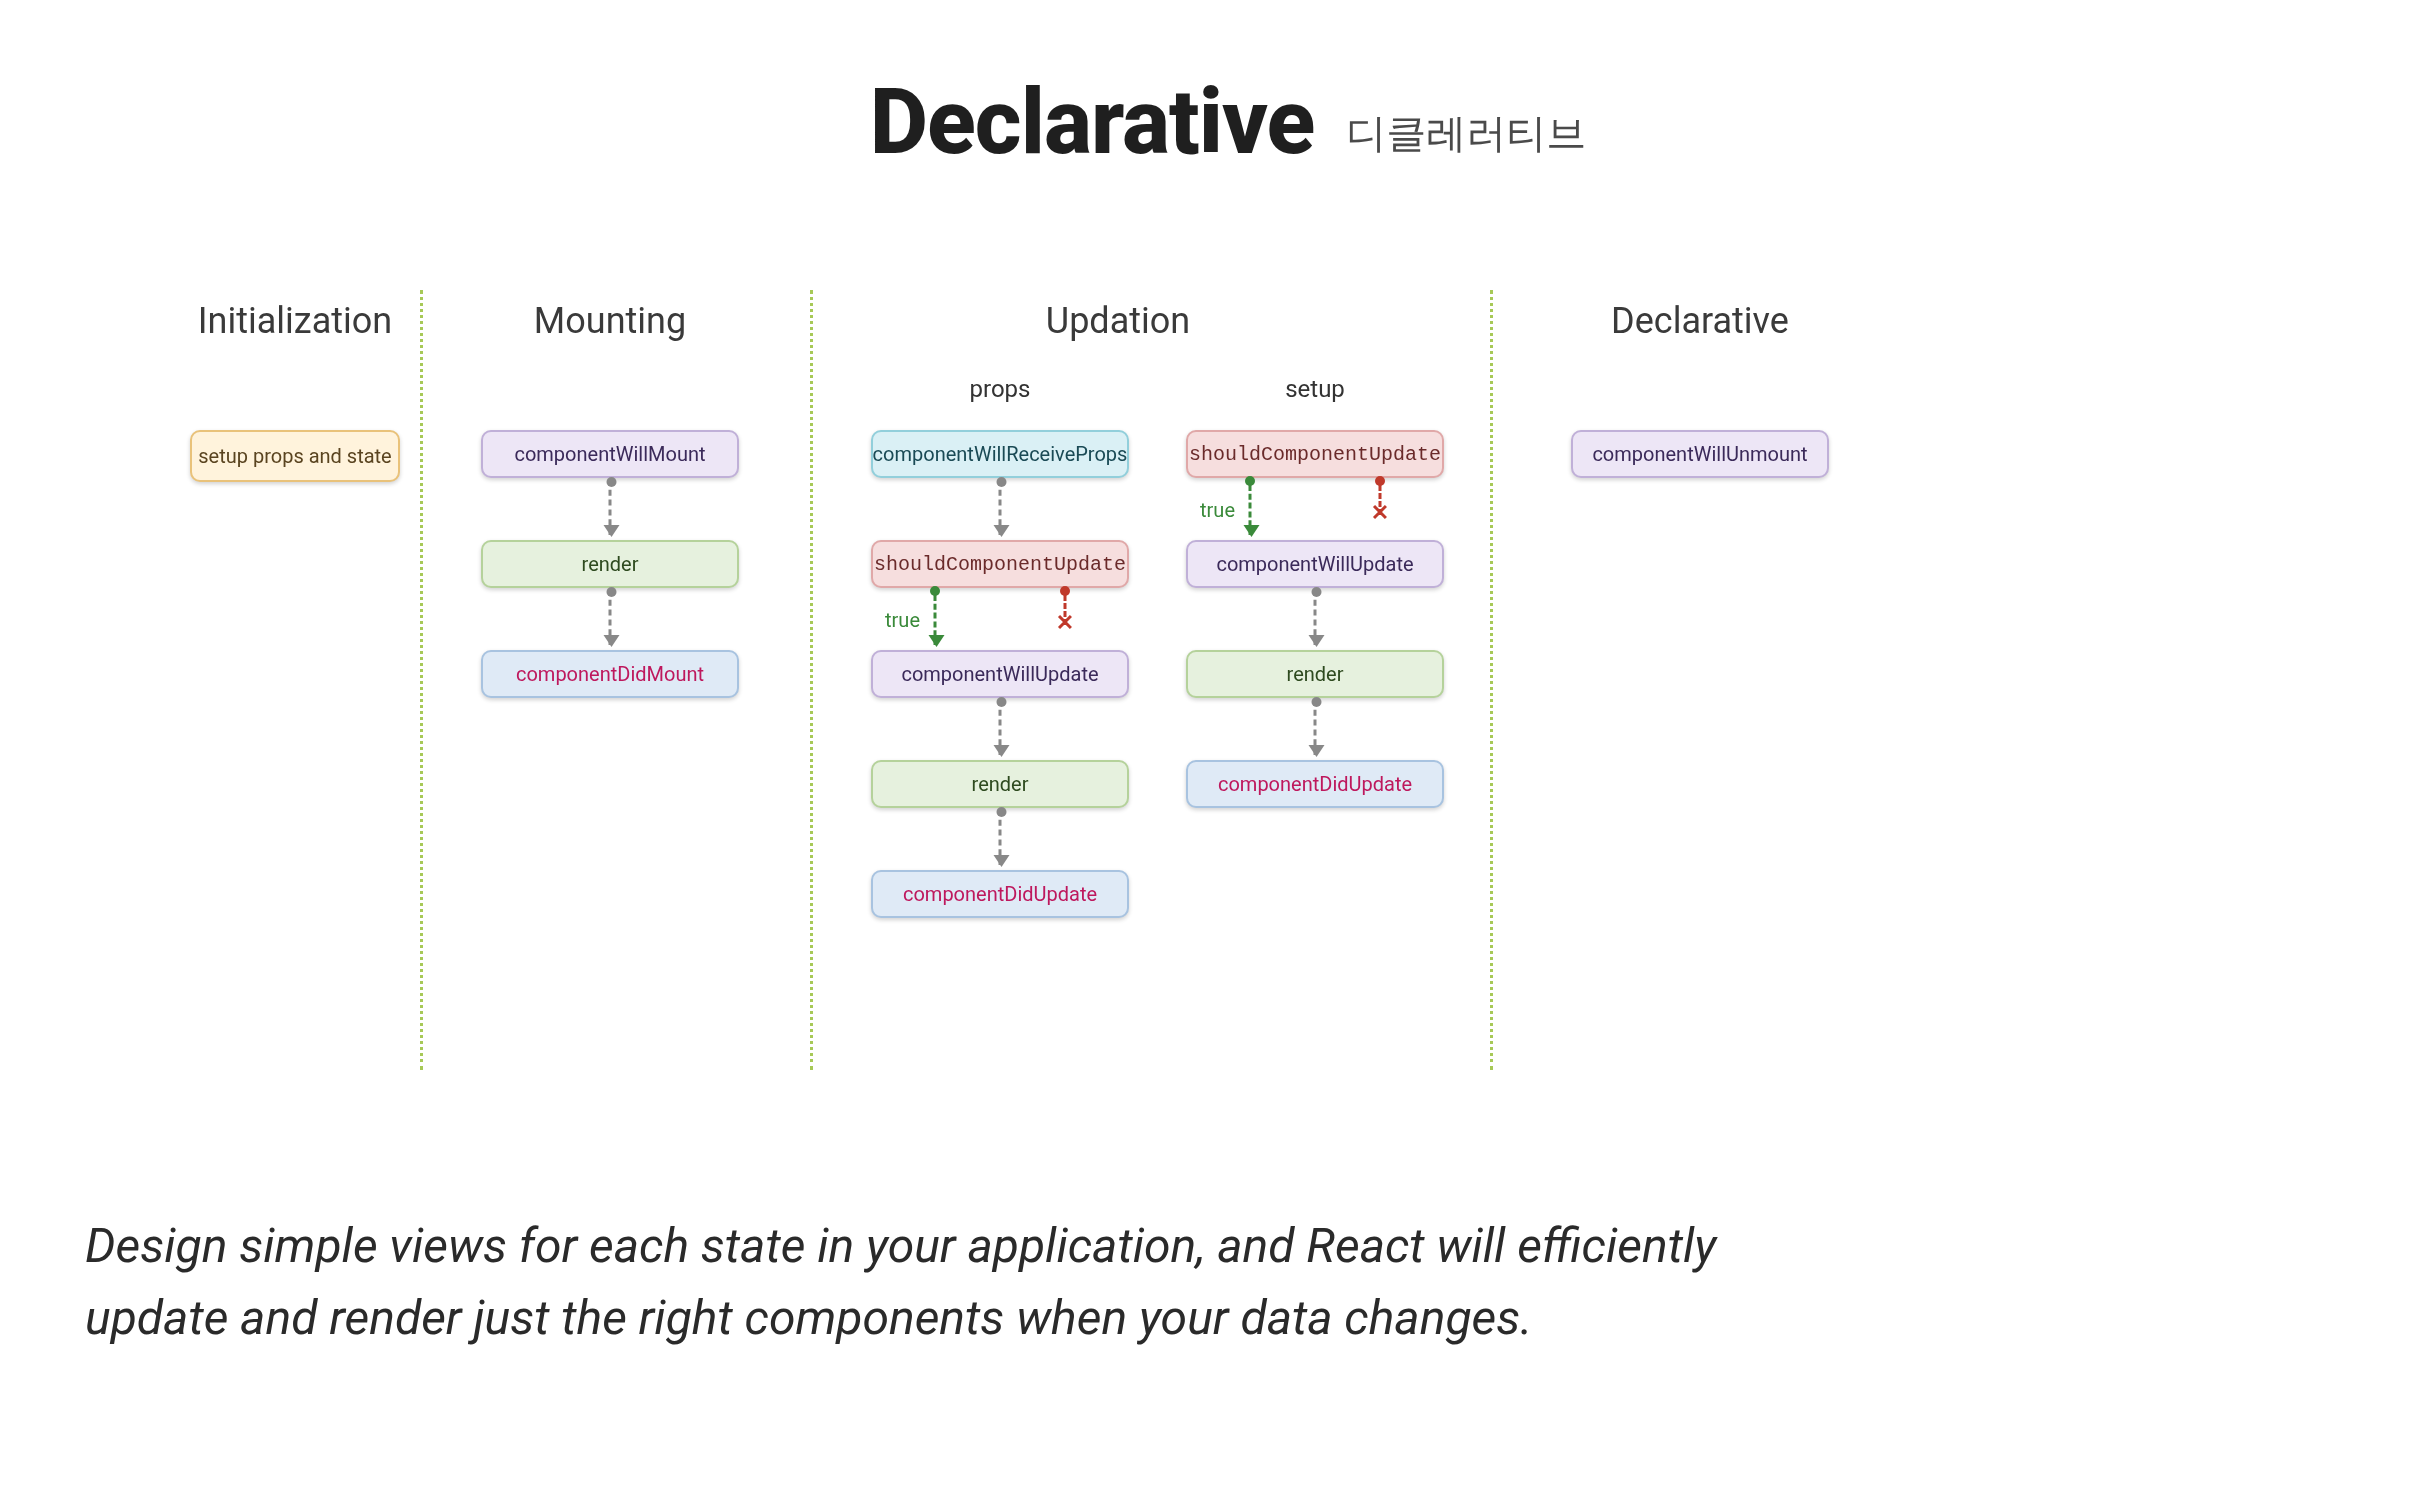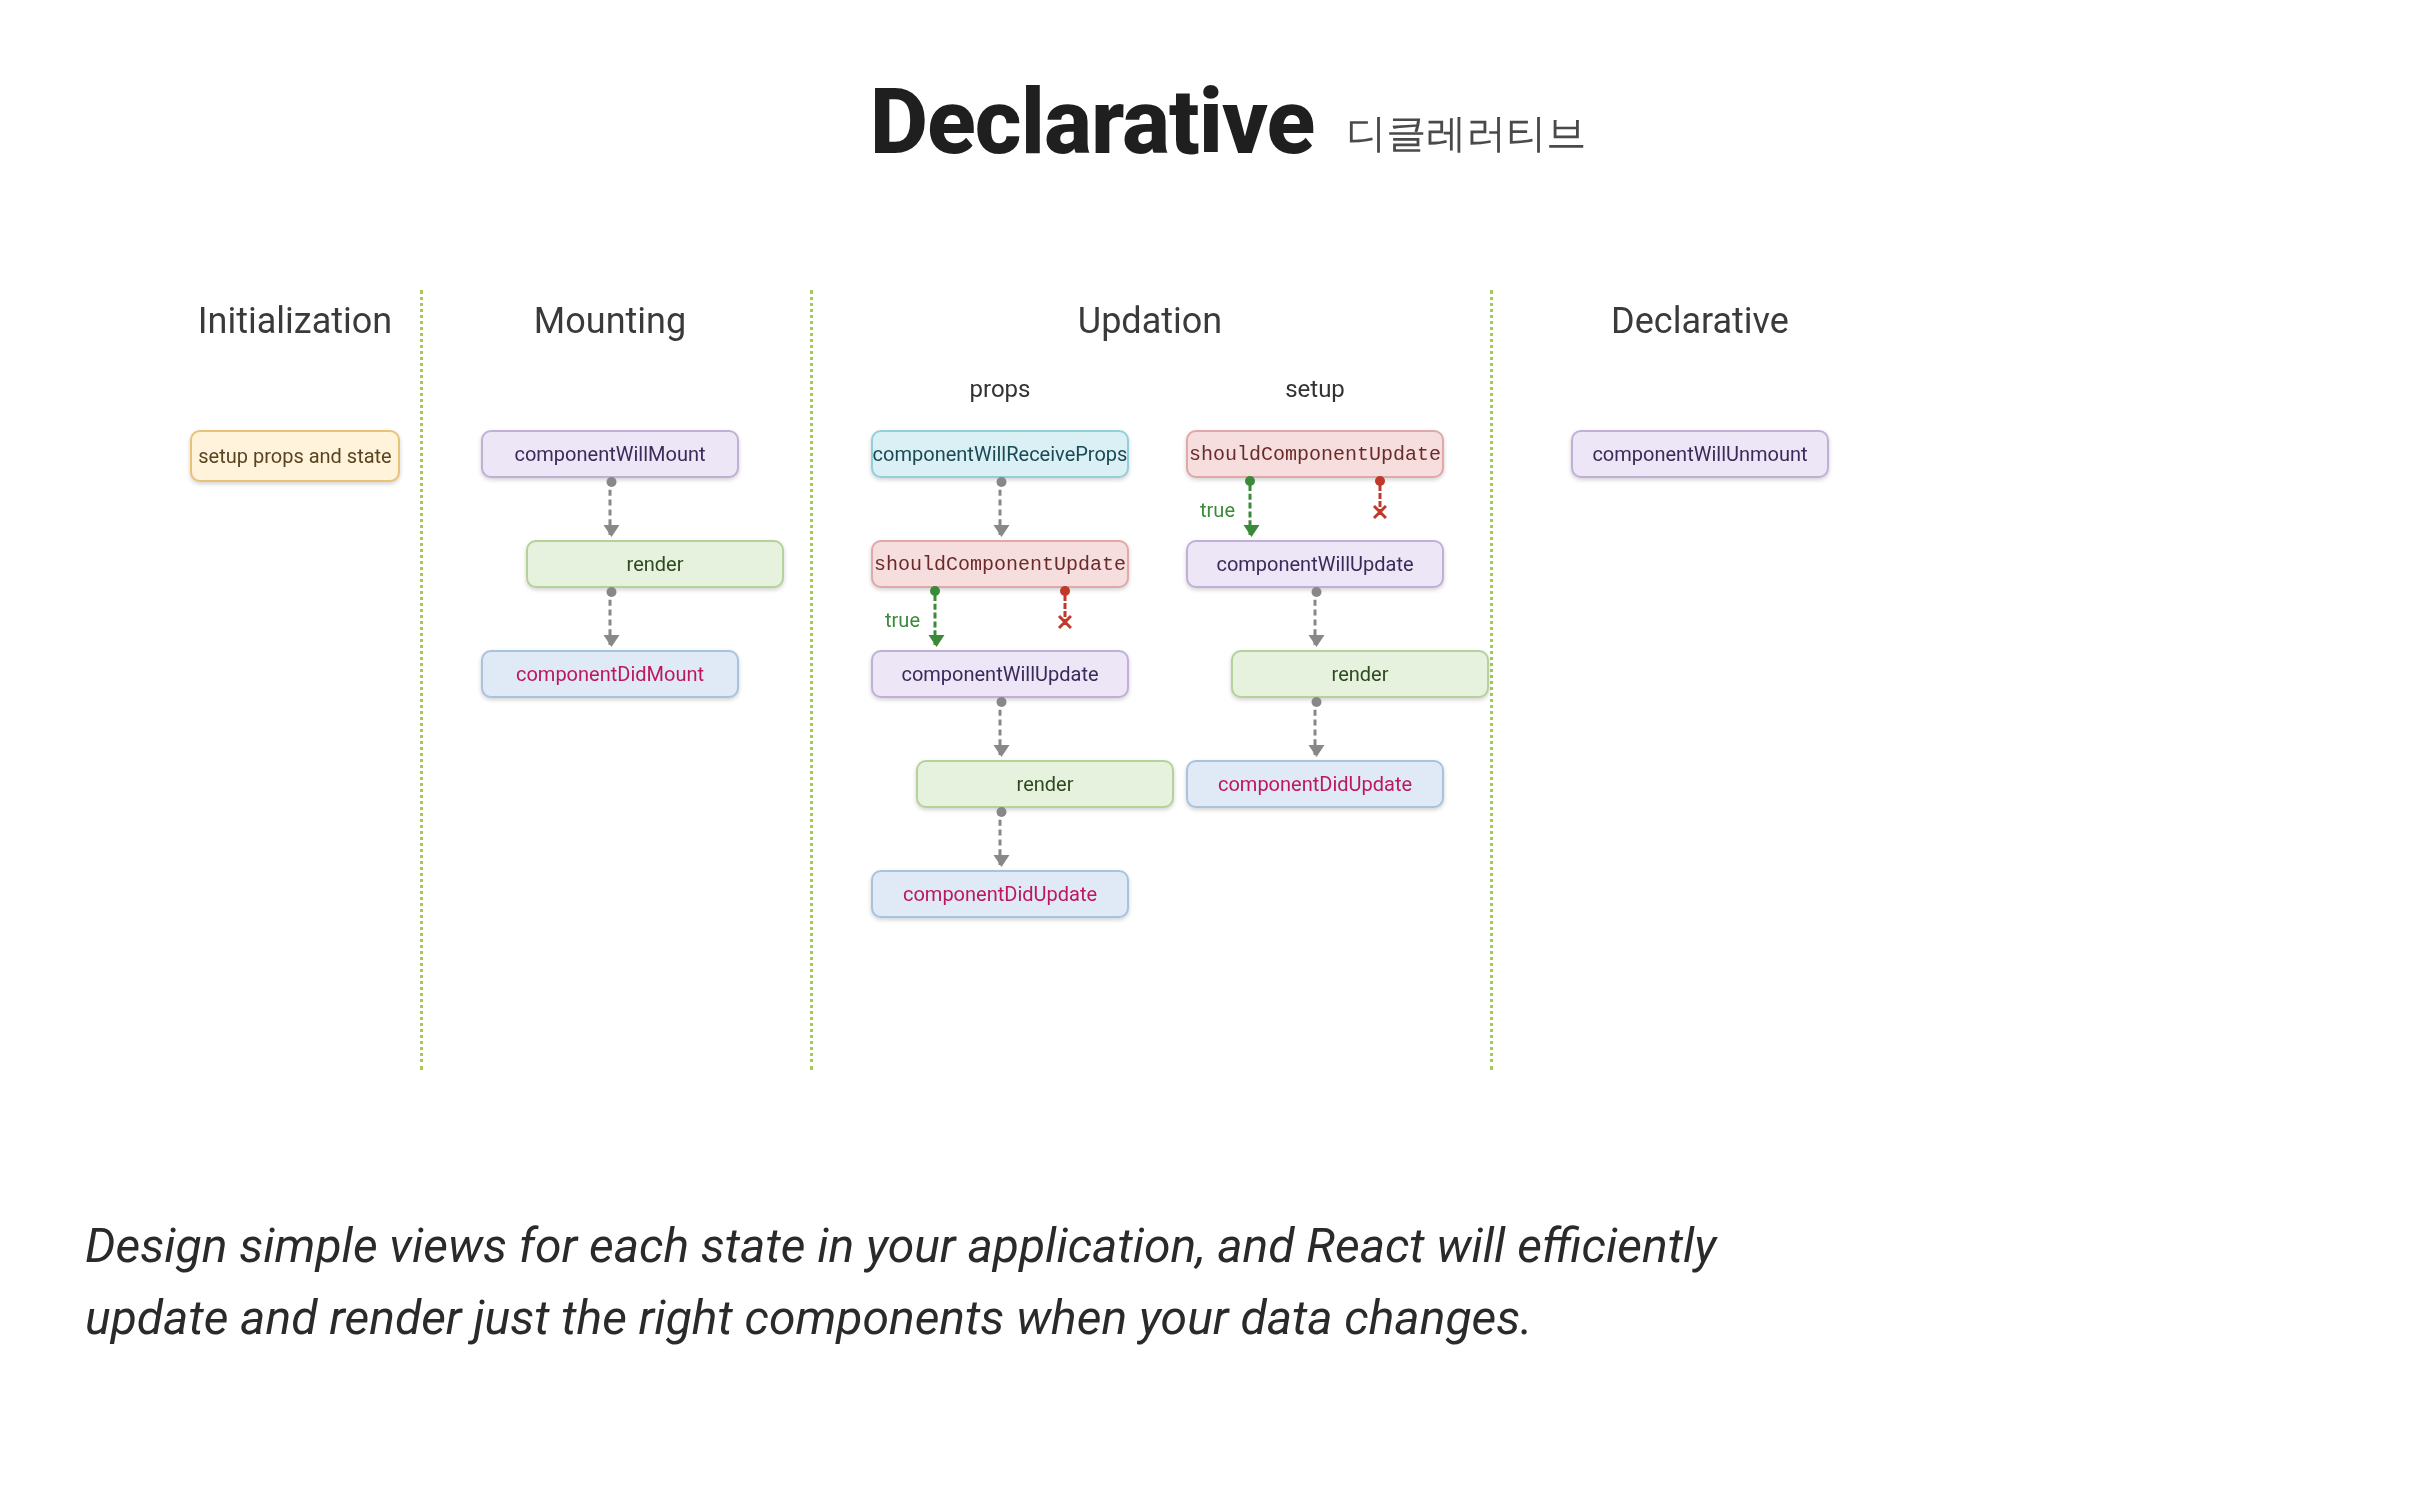--- a/index.html
+++ b/index.html
@@ -66,21 +66,21 @@
     font-size: 20px;
     display: flex;
     align-items: center;
     justify-content: center;
     white-space: nowrap;
     box-shadow: 0 2px 4px rgba(0,0,0,0.18);
     transform: translateX(-50%);
   }
   .node.yellow { background: #fff3dc; border: 2px solid #e9c27a; color: #5a4420; width: 210px; height: 52px; }
   .node.purple { background: #ede6f6; border: 2px solid #c0b0d8; color: #3b2a5a; }
-  .node.green  { background: #e6f1de; border: 2px solid #b5d29b; color: #2e4a1f; margin-left: 45px; }
+  .node.green  { background: #e6f1de; border: 2px solid #b5d29b; color: #2e4a1f; }
   .node.blue   { background: #dfeaf6; border: 2px solid #a8c3e0; color: #be185d; }
   .node.cyan   { background: #daf0f5; border: 2px solid #92cfdb; color: #1a4a55; }
   .node.red    { background: #f6dede; border: 2px solid #e0a8a8; color: #6a2a2a; font-family: Liberation Mono, monospace; }
 
   
   .arrow {
     position: absolute;
     width: 2px;
     border-left: 3px dashed #888;
     transform: translateX(-50%);
@@ -159,21 +159,21 @@
 </div>
 
 <div class="diagram">
 
   <div class="divider" style="left: 230px"></div>
   <div class="divider" style="left: 620px"></div>
   <div class="divider" style="left: 1300px"></div>
 
   <div class="col-title" style="left: 105px">Initialization</div>
   <div class="col-title" style="left: 420px">Mounting</div>
-  <div class="col-title" style="left: 960px">Updation</div>
+  <div class="col-title" style="left: 928px">Updation</div>
   <div class="col-title" style="left: 1510px">Declarative</div>
 
   <div class="sub-title" style="left: 810px; top: 85px">props</div>
   <div class="sub-title" style="left: 1125px; top: 85px">setup</div>
 
   <div class="node yellow" style="left: 105px; top: 140px">setup props and state</div>
 
   <div class="node purple" style="left: 420px; top: 140px">componentWillMount</div>
   <div class="arrow" style="left: 420px; top: 190px; height: 55px">
       <span class="dot-start"></span>

